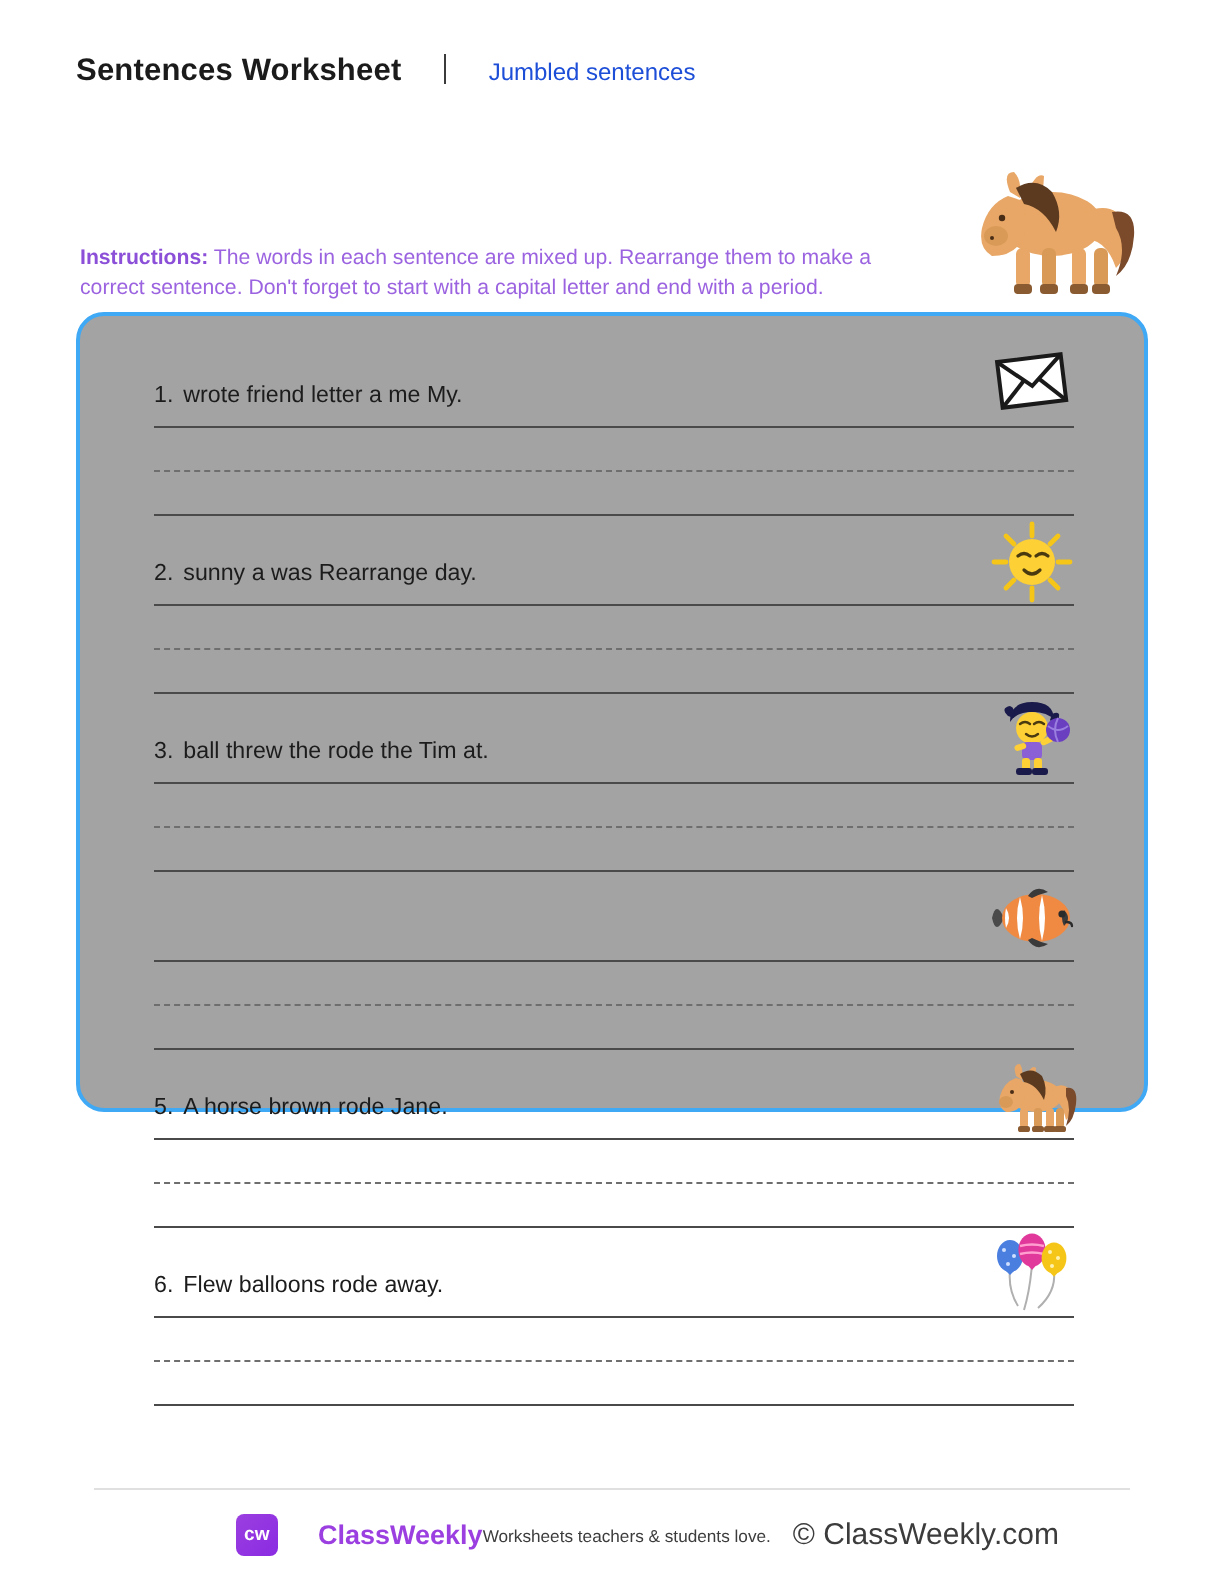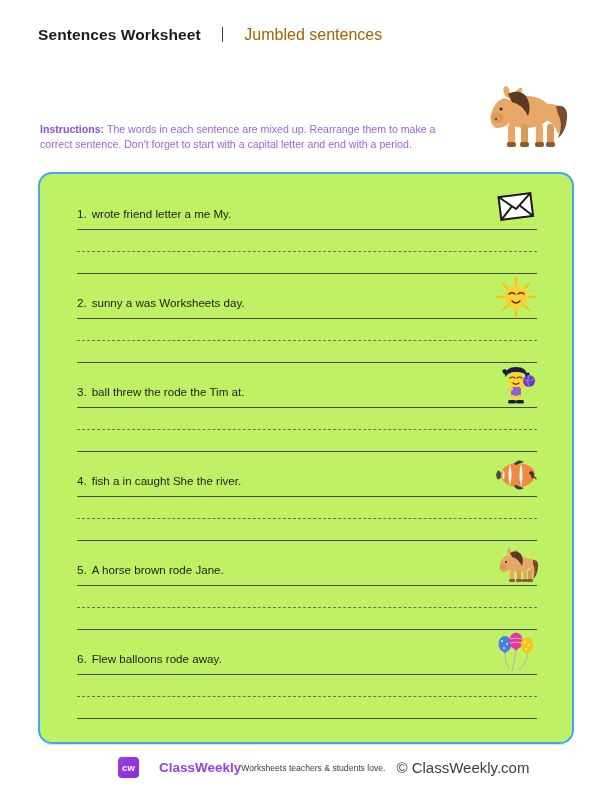--- a/index.html
+++ b/index.html
@@ -33,23 +33,23 @@
   }
   .title-divider {
     display: inline-block;
     width: 1.6px;
     height: 15px;
     background: #3b3b3b;
     position: relative;
     top: 2px;
   }
   .title-sub {
-    font-size: 16px;
+    font-size: 12px;
     font-weight: normal;
-    color: #a16207;
+    color: #1d4ed8;
   }
 
   
   .instructions {
     position: absolute;
     left: 40px;
     top: 80px;
     width: 425px;
     font-size: 10.6px;
     line-height: 15.3px;
@@ -67,27 +67,27 @@
     left: 474px;
     top: 76px;
     width: 100px;
     height: 78px;
   }
 
   
   .worksheet-box {
     position: absolute;
     left: 38px;
-    top: 172px;
+    top: 156px;
     width: 536px;
-    height: 572px;
+    height: 400px;
     box-sizing: border-box;
     border: 2.2px solid #3fa9f5;
     border-radius: 14px;
-    background: #bef264;
+    background: #a3a3a3;
   }
 
   .rows {
     position: absolute;
     left: 22px;
     top: 14px;
     width: 490px;
   }
 
   .row {
@@ -225,21 +225,21 @@
           <path d="M40 32 L28 20" fill="none" stroke="#1a1a1a" stroke-width="2"></path>
         </g>
       </svg>
       <div class="line-solid line-1"></div>
       <div class="line-dashed line-2"></div>
       <div class="line-solid line-3"></div>
     </div>
 
     <div class="row">
       <div class="row-text">
-        <span class="row-num">2.</span><span>sunny a was Worksheets day.</span>
+        <span class="row-num">2.</span><span>sunny a was Rearrange day.</span>
       </div>
       <svg class="row-icon" viewBox="0 0 48 44">
         <g stroke="#f5c518" stroke-width="2.4" stroke-linecap="round">
           <line x1="24" y1="3" x2="24" y2="9"></line>
           <line x1="24" y1="35" x2="24" y2="41"></line>
           <line x1="5" y1="22" x2="11" y2="22"></line>
           <line x1="37" y1="22" x2="43" y2="22"></line>
           <line x1="11" y1="9" x2="15" y2="13"></line>
           <line x1="33" y1="31" x2="37" y2="35"></line>
           <line x1="11" y1="35" x2="15" y2="31"></line>
@@ -277,23 +277,20 @@
         <rect x="25" y="31" width="4" height="6" rx="1.5" fill="#fdd035"></rect>
         <rect x="16" y="36" width="8" height="3.5" rx="1.5" fill="#1b1b4b"></rect>
         <rect x="24" y="36" width="8" height="3.5" rx="1.5" fill="#1b1b4b"></rect>
       </svg>
       <div class="line-solid line-1"></div>
       <div class="line-dashed line-2"></div>
       <div class="line-solid line-3"></div>
     </div>
 
     <div class="row">
-      <div class="row-text">
-        <span class="row-num">4.</span><span>fish a in caught She the river.</span>
-      </div>
       <svg class="row-icon" viewBox="0 0 48 44">
         <path d="M10 22 Q6 13 4 22 Q6 31 10 22 Z" fill="#4a4a4a"></path>
         <ellipse cx="26" cy="22" rx="17" ry="12" fill="#f08a42"></ellipse>
         <path d="M18 11.5 Q21 22 18 32.5 Q15 22 18 11.5 Z" fill="#ffffff"></path>
         <path d="M29 10.5 Q32 22 29 33.5 Q26 22 29 10.5 Z" fill="#ffffff"></path>
         <path d="M11 17 Q10 22 11 27 Q14 22 11 17 Z" fill="#ffffff"></path>
         <path d="M22 11 Q26 5 32 9 Q28 10 24 12 Z" fill="#3a3a3a"></path>
         <path d="M22 33 Q26 39 32 35 Q28 34 24 32 Z" fill="#3a3a3a"></path>
         <path d="M40 18 Q44 22 40 26 Q38 22 40 18 Z" fill="#3a3a3a"></path>
         <circle cx="39" cy="20" r="1.8" fill="#2a2a2a"></circle>

